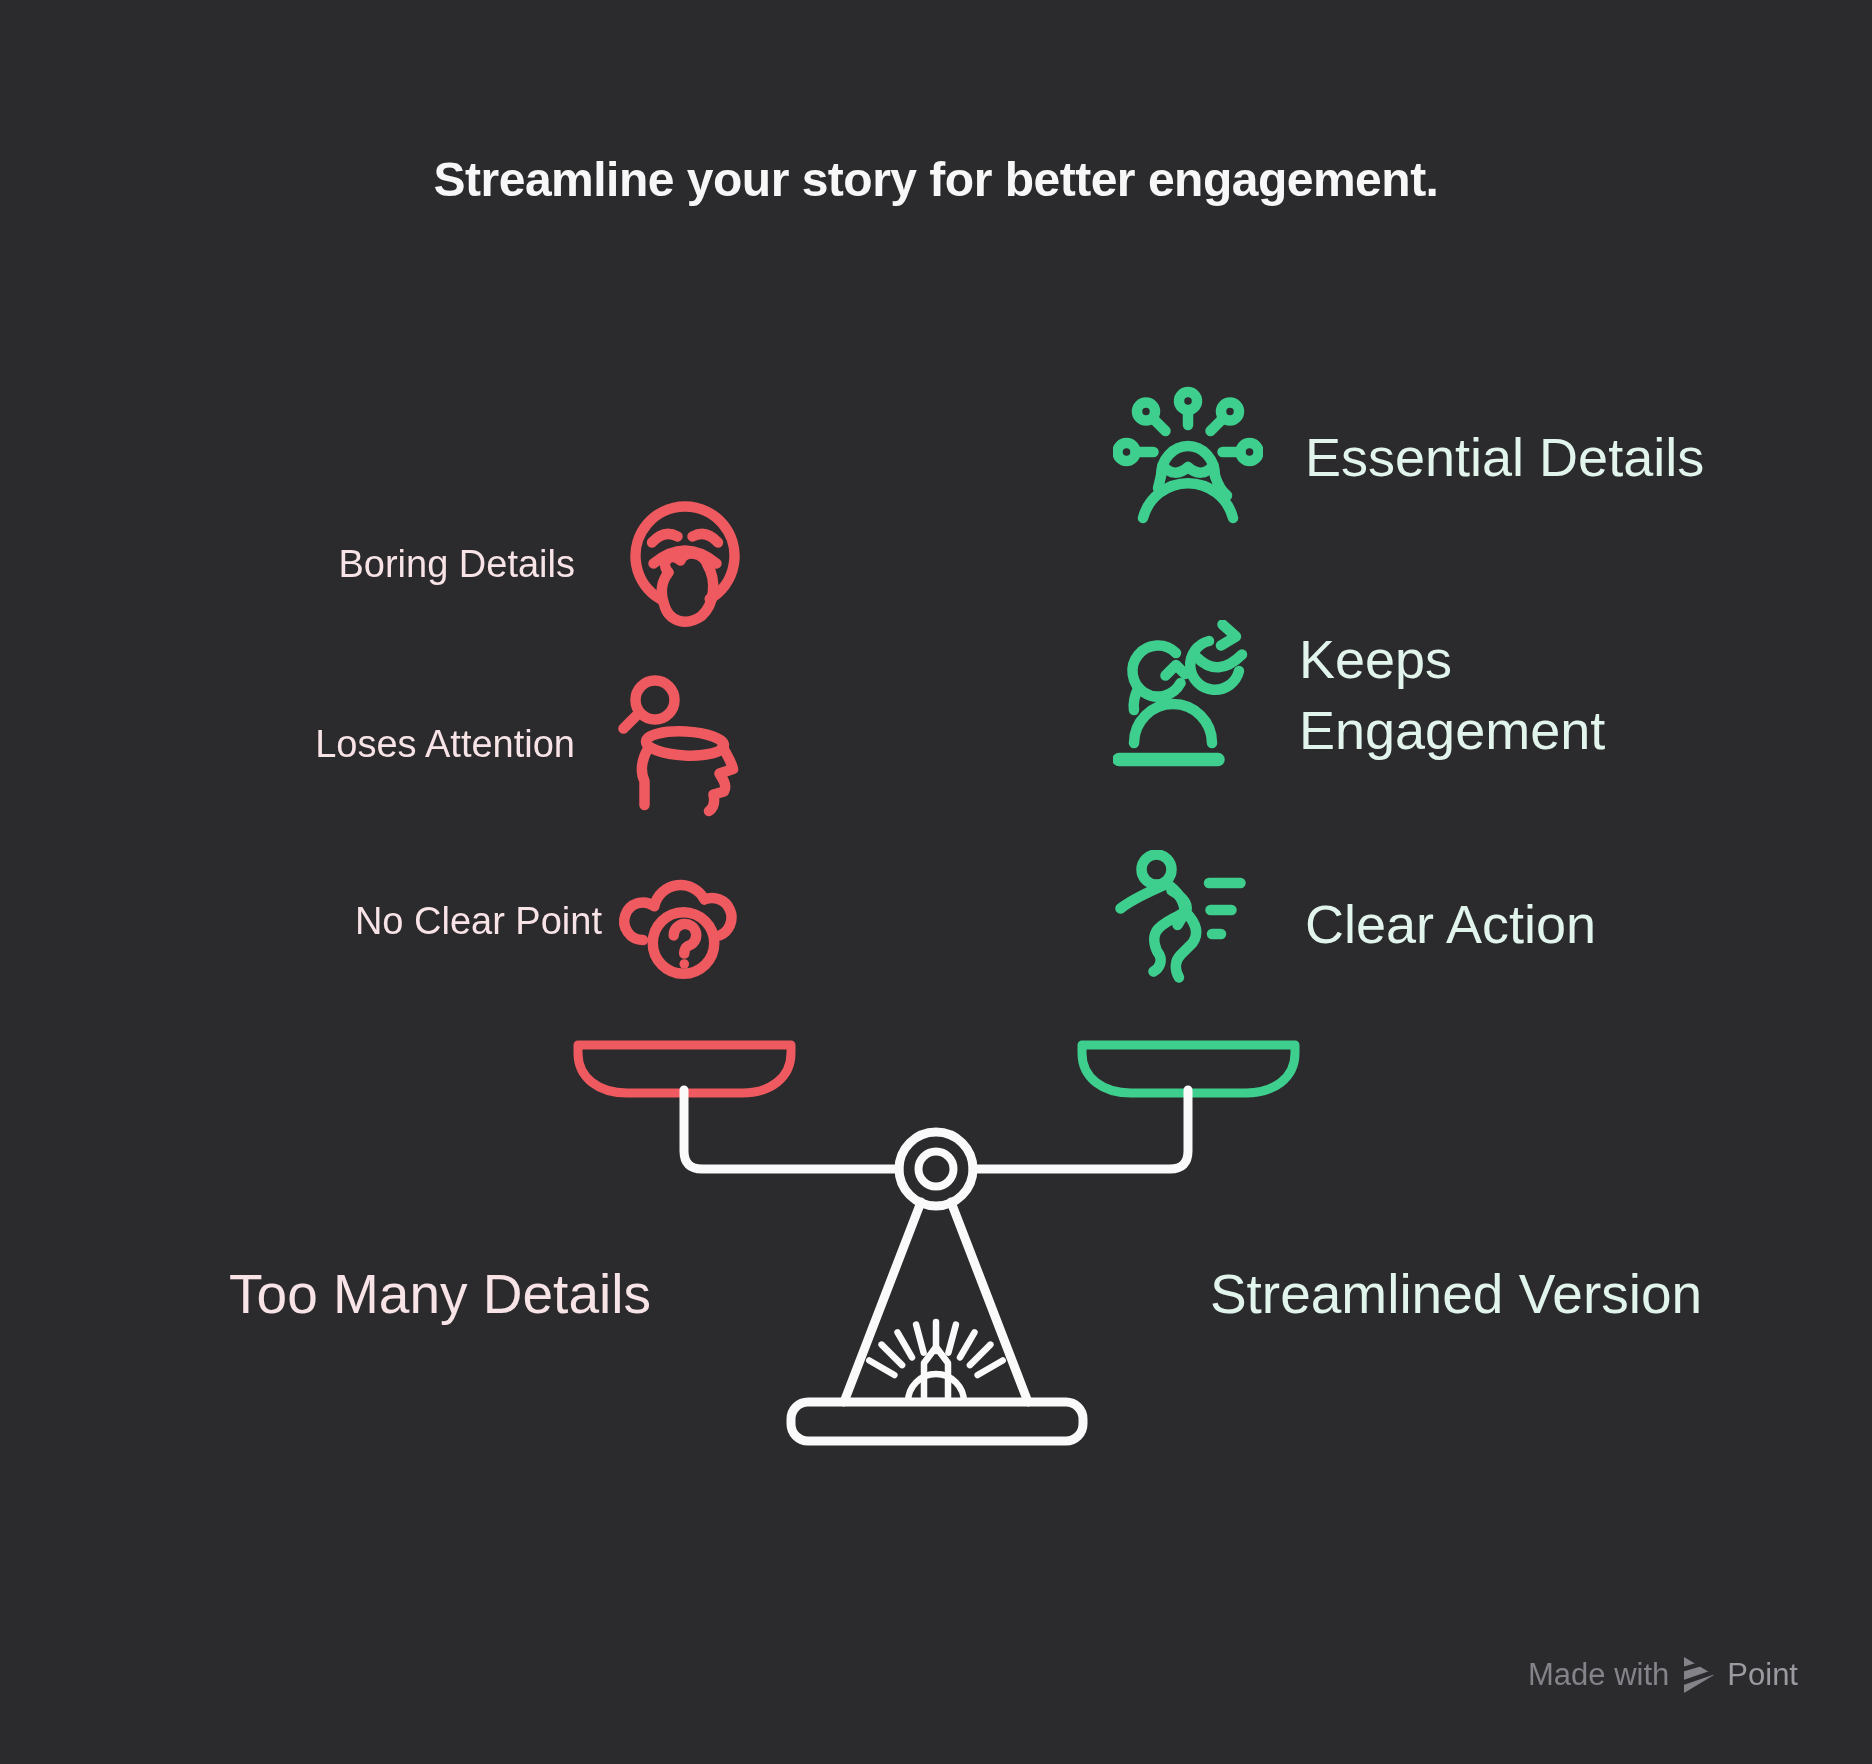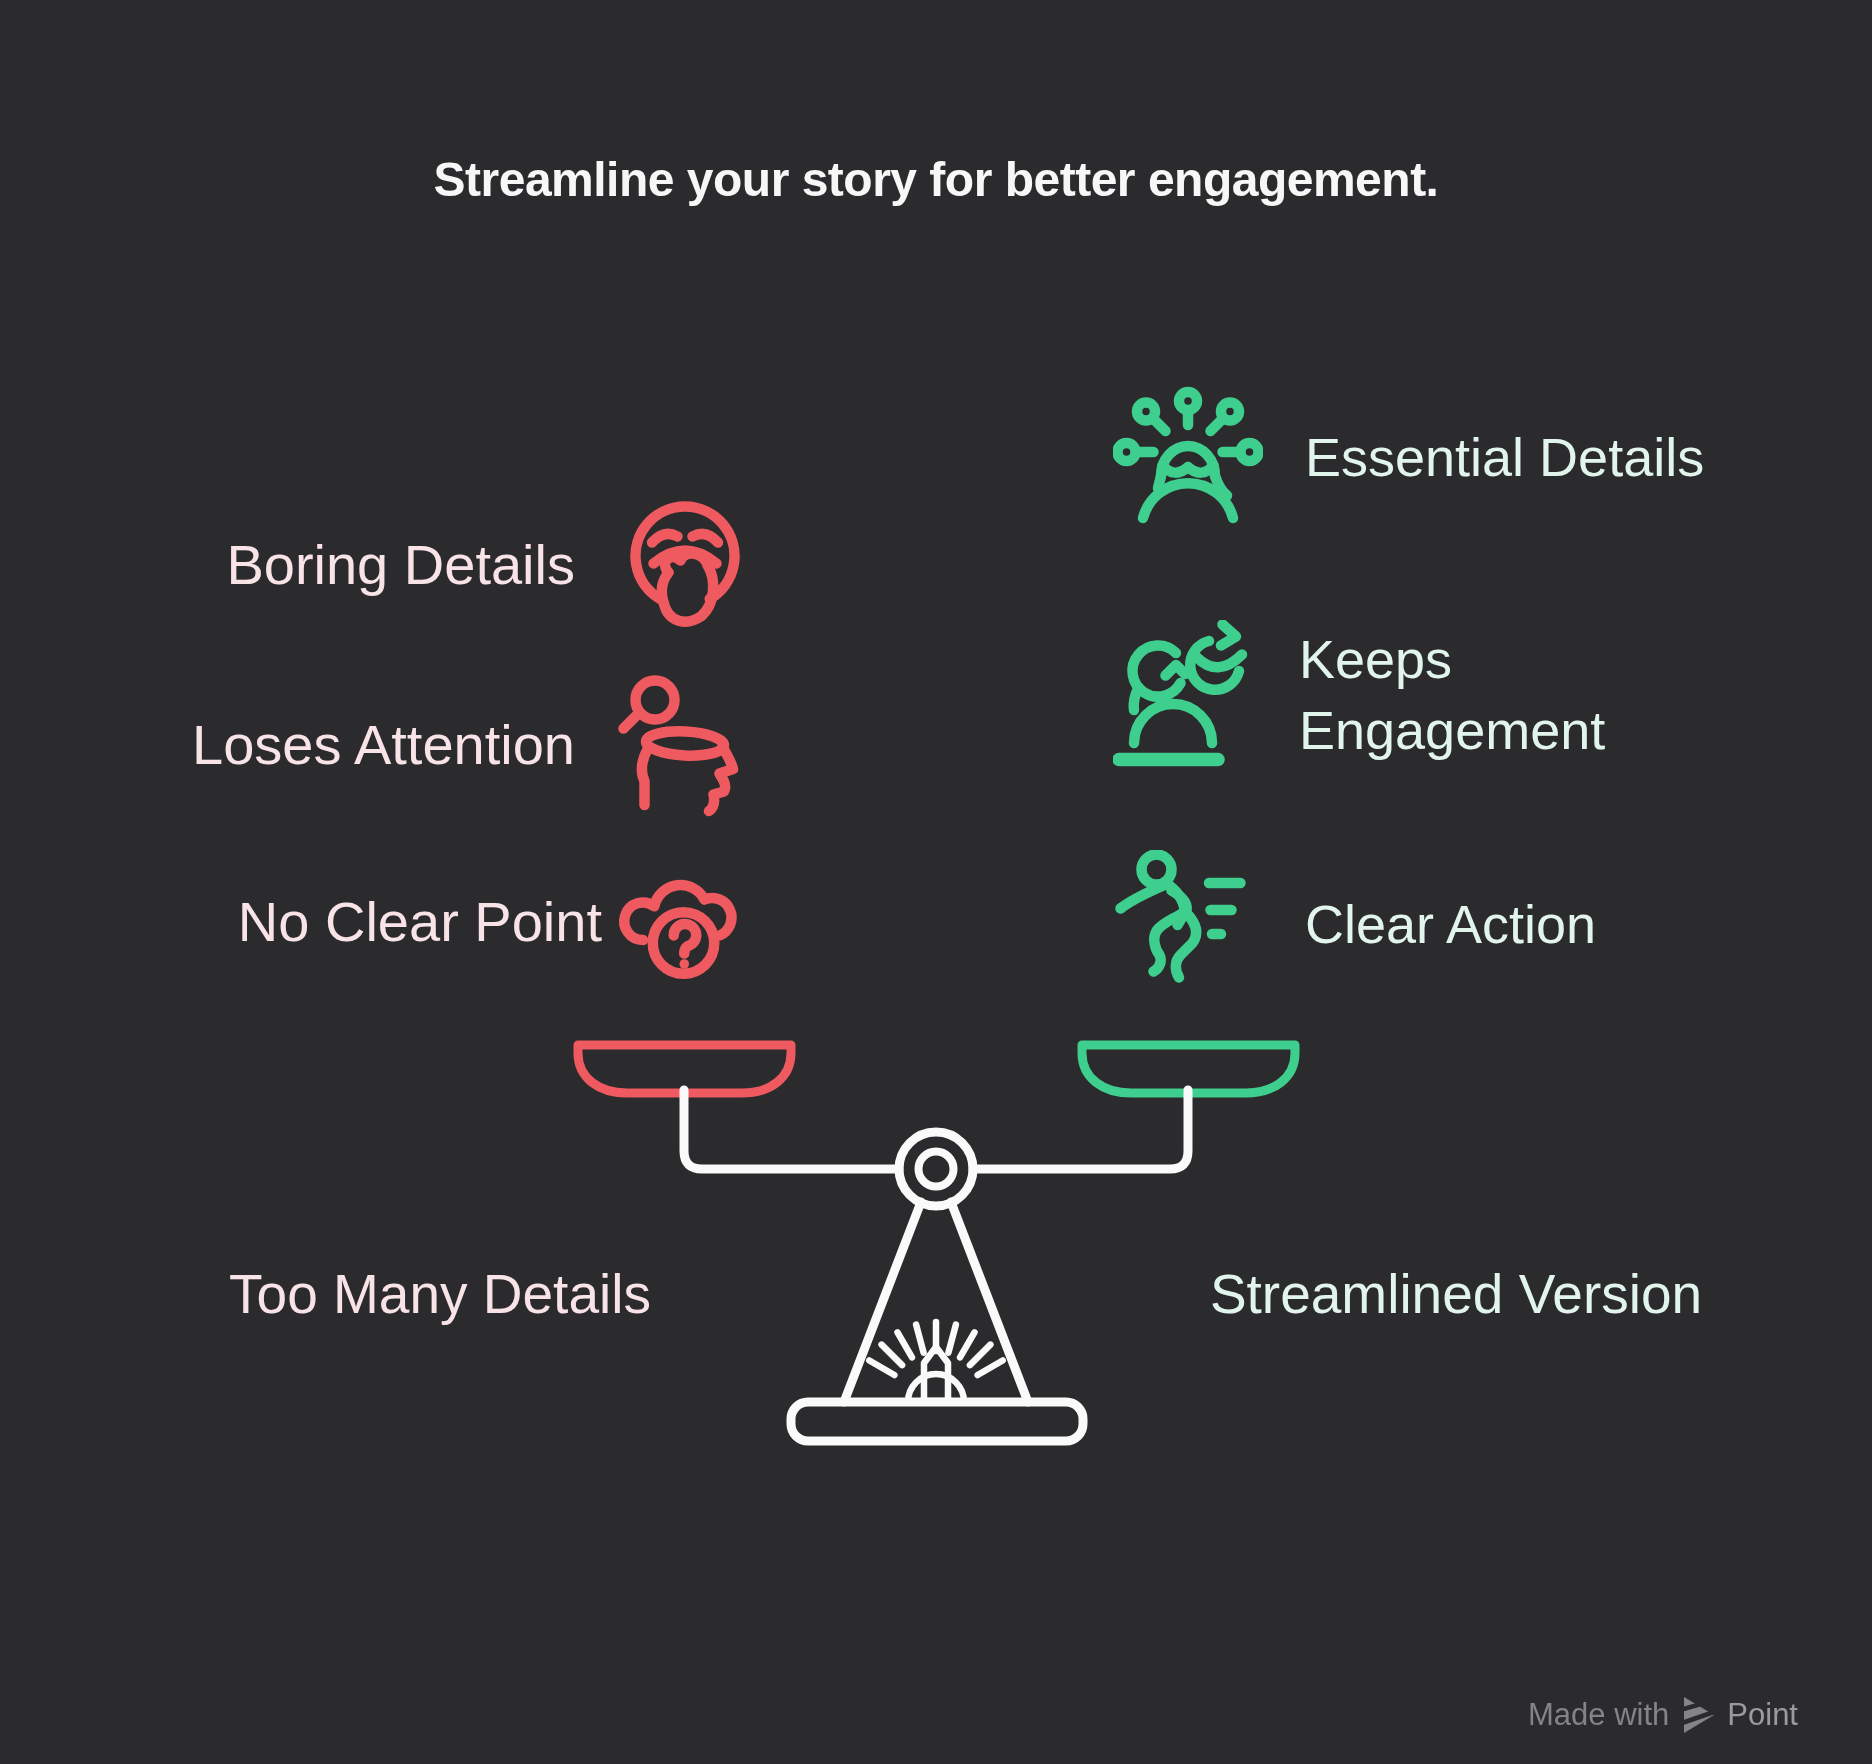--- a/index.html
+++ b/index.html
@@ -35,21 +35,21 @@
     position:absolute;
     display:flex;
     align-items:center;
     height:150px;
   }
   .row .icon-box{width:150px;height:150px;flex:0 0 150px;}
   .row .icon-box svg{width:100%;height:100%;display:block;}
   .neg-row{left:120px;width:640px;justify-content:flex-end;gap:35px;}
   .neg-row .label{
     color:var(--negative-text);
-    font-size:56px;
+    font-size:38px;
     text-align:left;
     line-height:1.3;
   }
   .pos-row{left:1113px;gap:42px;}
   .pos-row .label{
     color:var(--positive-text);
     font-size:54px;
     text-align:left;
     line-height:1.32;
   }
@@ -77,21 +77,20 @@
     font-size:55px;
     white-space:nowrap;
   }
   .pan-label.neg{left:440px;color:var(--negative-text);}
   .pan-label.pos{left:1456px;color:var(--positive-text);}
   .watermark{
     position:absolute;
     top:1655px;right:74px;
     display:flex;align-items:center;gap:11px;
     font-size:31px;
-    margin-top:40px;
   }
   .watermark .prefix{color:var(--watermark-color);}
   .watermark .brand{color:var(--watermark-brand);}
   .watermark svg{width:36px;height:40px;display:block;}
 </style>
 </head>
 <body>
 
 <main class="canvas">
 

